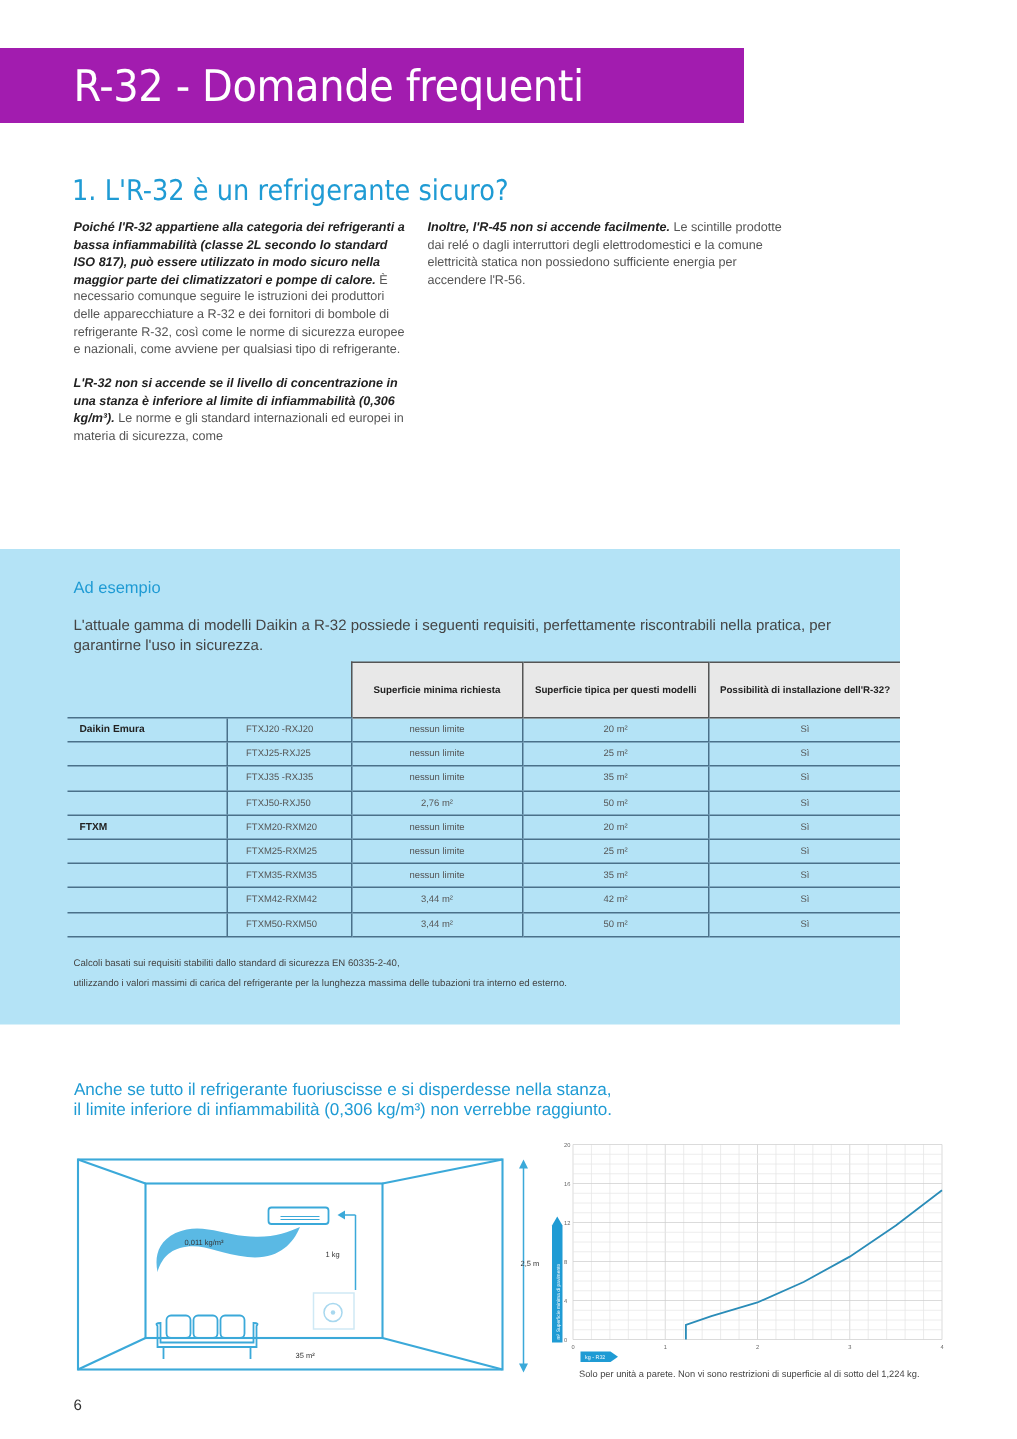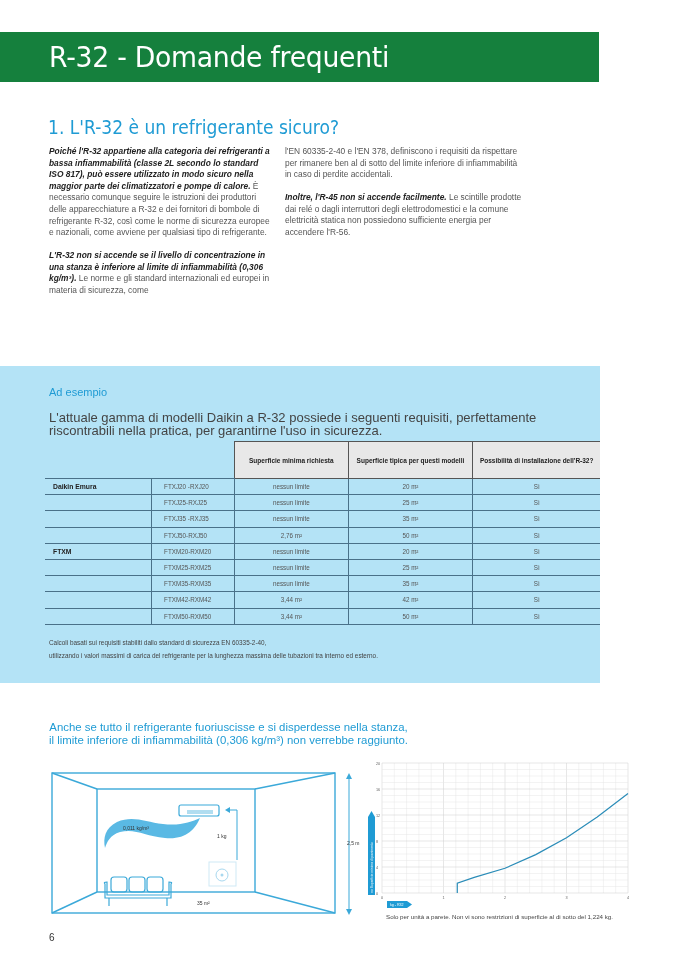--- a/index.html
+++ b/index.html
@@ -1,21 +1,21 @@
 <!DOCTYPE html>
 <html><head>
 <meta charset="utf-8">
 <style>
   * { box-sizing: border-box; margin: 0; padding: 0; }
   html, body { width: 678px; height: 959px; background: #ffffff; overflow: hidden; }
   body { position: relative; font-family: "Liberation Sans", sans-serif; color: #3a3a3a; }
 
   .title-banner {
-    position: absolute; left: 0; top: 32px; width: 599px; height: 50px;
-    background: #15803d;
+    position: absolute; left: 0; top: 32px; width: 496px; height: 50px;
+    background: #a21caf;
   }
   .title-banner h1 {
     position: absolute; left: 49px; top: 8px; font-weight: 300;
     font-size: 29px; color: #ffffff; letter-spacing: -0.3px;
     font-family: "DejaVu Sans", sans-serif; font-weight: normal;
     transform: scaleX(0.92); transform-origin: left center;
   }
 
   .q-heading {
     position: absolute; left: 48px; top: 116px; font-size: 19px; color: #1f9bd4;
@@ -26,21 +26,21 @@
   .col p { margin-bottom: 11.5px; }
   .col b { color: #222; font-weight: bold; font-style: italic; }
   .col-left { left: 49px; top: 146px; width: 225px; }
   .col-right { left: 285px; top: 146px; width: 240px; }
 
   .example-box {
     position: absolute; left: 0; top: 366px; width: 600px; height: 317px;
     background: #b4e3f6;
   }
   .ex-title { position: absolute; left: 49px; top: 20px; font-size: 11px; color: #1f9bd4; }
-  .ex-intro { position: absolute; left: 49px; top: 45px; width: 520px; font-size: 13px; line-height: 13px; color: #444; }
+  .ex-intro { position: absolute; left: 49px; top: 45px; width: 520px; font-size: 10px; line-height: 13px; color: #444; }
 
   table.models {
     position: absolute; left: 45px; top: 75px; border-collapse: collapse;
     font-size: 6.3px; color: #555;
   }
   table.models td, table.models th { height: 16.2px; text-align: center; border-bottom: 1.6px solid #4a7189; }
   table.models th {
     background: #e8e8e8; height: 37px; font-weight: bold; color: #222; font-size: 6.5px;
     border-left: 1px solid #555; border-top: 1px solid #555; border-bottom: 1.6px solid #555;
   }
@@ -70,21 +70,20 @@
 </div>
 
 <div class="q-heading">1. L'R-32 è un refrigerante sicuro?</div>
 
 <div class="col col-left">
   <p><b>Poiché l'R-32 appartiene alla categoria dei refrigeranti a bassa infiammabilità (classe 2L secondo lo standard ISO 817), può essere utilizzato in modo sicuro nella maggior parte dei climatizzatori e pompe di calore.</b><span> È necessario comunque seguire le istruzioni dei produttori delle apparecchiature a R-32 e dei fornitori di bombole di refrigerante R-32, così come le norme di sicurezza europee e nazionali, come avviene per qualsiasi tipo di refrigerante.</span></p>
   <p><b>L'R-32 non si accende se il livello di concentrazione in una stanza è inferiore al limite di infiammabilità (0,306 kg/m³).</b><span> Le norme e gli standard internazionali ed europei in materia di sicurezza, come</span></p>
 </div>
 
 <div class="col col-right">
-  <p><span>l'EN 60335-2-40 e l'EN 378, definiscono i requisiti da rispettare per rimanere ben al di sotto del limite inferiore di infiammabilità in caso di perdite accidentali.</span></p>
   <p><b>Inoltre, l'R-45 non si accende facilmente.</b><span> Le scintille prodotte dai relé o dagli interruttori degli elettrodomestici e la comune elettricità statica non possiedono sufficiente energia per accendere l'R-56.</span></p>
 </div>
 
 <div class="example-box">
   <div class="ex-title">Ad esempio</div>
   <div class="ex-intro">L'attuale gamma di modelli Daikin a R-32 possiede i seguenti requisiti, perfettamente riscontrabili nella pratica, per garantirne l'uso in sicurezza.</div>
 
   <table class="models">
     <thead>
       <tr>

